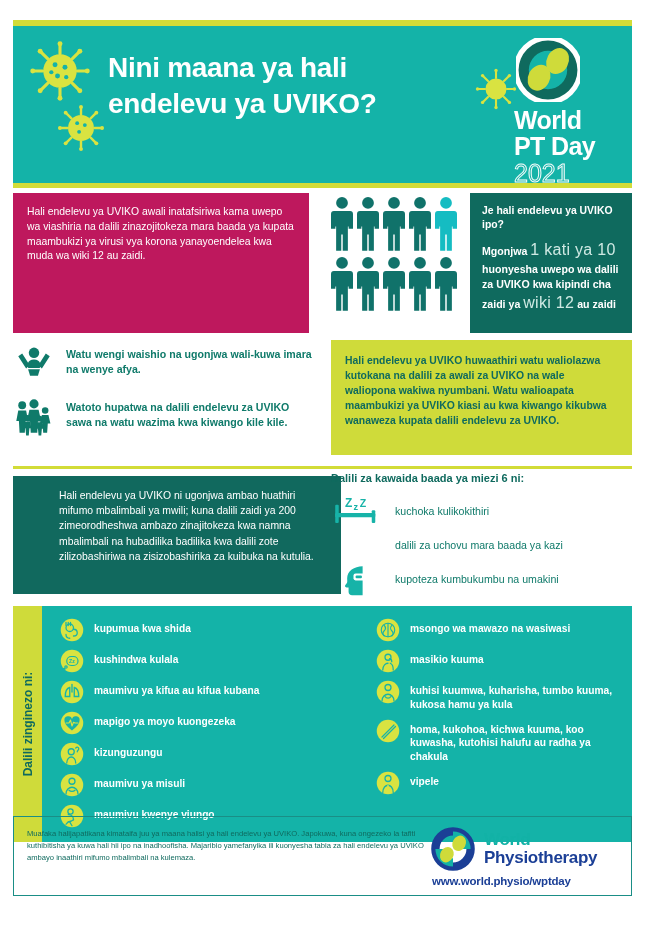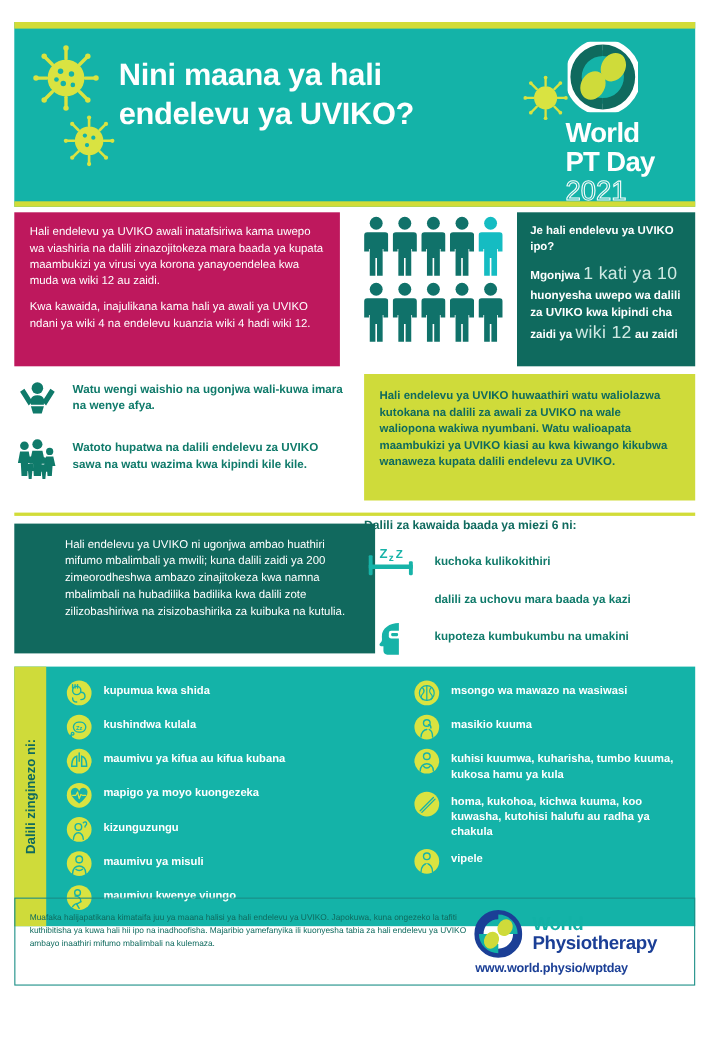--- a/index.html
+++ b/index.html
@@ -52,21 +52,21 @@
 
   
   .divider{position:absolute;left:13px;top:466px;width:619px;height:3px;background:#d2dc38;}
   .dark-box{position:absolute;left:13px;top:476px;width:296px;height:118px;background:#11695e;padding-left:32px;}
   .dark-box p{margin:0;padding:12px 14px 0 14px;color:#ffffff;font-size:10.4px;line-height:1.46;}
 
   .six{position:absolute;left:331px;top:472px;width:305px;}
   .six h3{margin:0 0 10px 0;color:#0f6a5e;font-size:11px;font-weight:bold;}
   .six-row{display:flex;align-items:center;gap:12px;min-height:30px;}
   .six-row .ico{flex:0 0 52px;width:52px;height:34px;}
-  .six-row .txt{color:#0f7a6a;font-size:10.6px;font-weight:bold;line-height:1.35;}
+  .six-row .txt{color:#0f7a6a;font-size:10.6px;font-weight:normal;line-height:1.35;}
 
   
   .sym{position:absolute;left:13px;top:606px;width:619px;height:236px;background:#14b3a8;}
   .sym-side{position:absolute;left:0;top:0;width:29px;height:100%;background:#cfdb3a;}
   .sym-side span{
     position:absolute;left:50%;top:50%;transform:translate(-50%,-50%) rotate(-90deg);
     white-space:nowrap;color:#0f6a5e;font-size:12px;font-weight:bold;
   }
   .sym-cols{position:absolute;left:29px;top:0;right:0;bottom:0;display:flex;padding:12px 10px 0 10px;}
   .sym-col{flex:1 1 0;padding:0 8px;}
@@ -197,21 +197,20 @@
         <div>World</div>
         <div>PT Day</div>
       </div>
       <div class="wyear">2021</div>
     </div>
   </div>
 
   <div class="intro-box">
     <div class="inner">
       <p>Hali endelevu ya UVIKO awali inatafsiriwa kama uwepo wa viashiria na dalili zinazojitokeza mara baada ya kupata maambukizi ya virusi vya korona yanayoendelea kwa muda wa wiki 12 au zaidi.</p>
-      <p>Kwa kawaida, inajulikana kama hali ya awali ya UVIKO ndani ya wiki 4 na endelevu kuanzia wiki 4 hadi wiki 12.</p>
     </div>
   </div>
 
   <div class="people">
     <div class="prow">
       <svg width="22" height="55" viewBox="0 0 30 74">
           <g fill="#10726a">
             <circle cx="15" cy="9" r="8"></circle>
             <path d="M5 20h20a4 4 0 0 1 4 4v20h-6V41h-1v33h-7V52h-2v22H6V41H5V44H-1V24a4 4 0 0 1 4-4z" transform="translate(1 0)"></path>
           </g>
@@ -304,21 +303,21 @@
           <circle cx="32" cy="12" r="7"></circle>
             <path d="M25 21h14l4 18h-5l-1 17H27l-1-17h-5z"></path>
           <circle cx="49" cy="22" r="5"></circle>
             <path d="M44 29h10l3 13h-4l-1 14h-6l-1-14h-4z"></path>
           <circle cx="22" cy="33" r="4"></circle>
             <path d="M18 39h8l2 10h-3l-1 11h-4l-1-11h-3z"></path>
           <circle cx="41" cy="34" r="4"></circle>
             <path d="M37 40h8l2 10h-3l-1 10h-4l-1-10h-3z"></path>
         </g>
       </svg>
-      <div class="txt">Watoto hupatwa na dalili endelevu za UVIKO sawa na watu wazima kwa kipindi kile kile.</div>
+      <div class="txt">Watoto hupatwa na dalili endelevu za UVIKO sawa na watu wazima kwa kiwango kile kile.</div>
     </div>
   </div>
 
   <div class="green-box">
     <p>Hali endelevu ya UVIKO huwaathiri watu waliolazwa kutokana na dalili za awali za UVIKO na wale waliopona wakiwa nyumbani. Watu walioapata maambukizi ya UVIKO kiasi au kwa kiwango kikubwa wanaweza kupata dalili endelevu za UVIKO.</p>
   </div>
 
   <div class="divider"></div>
 
   <div class="dark-box">

